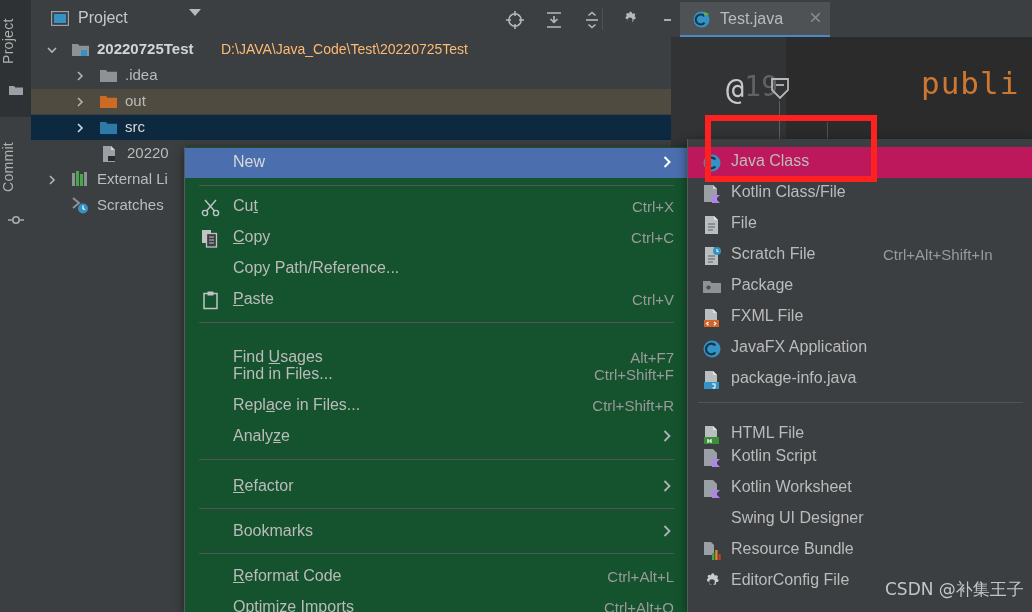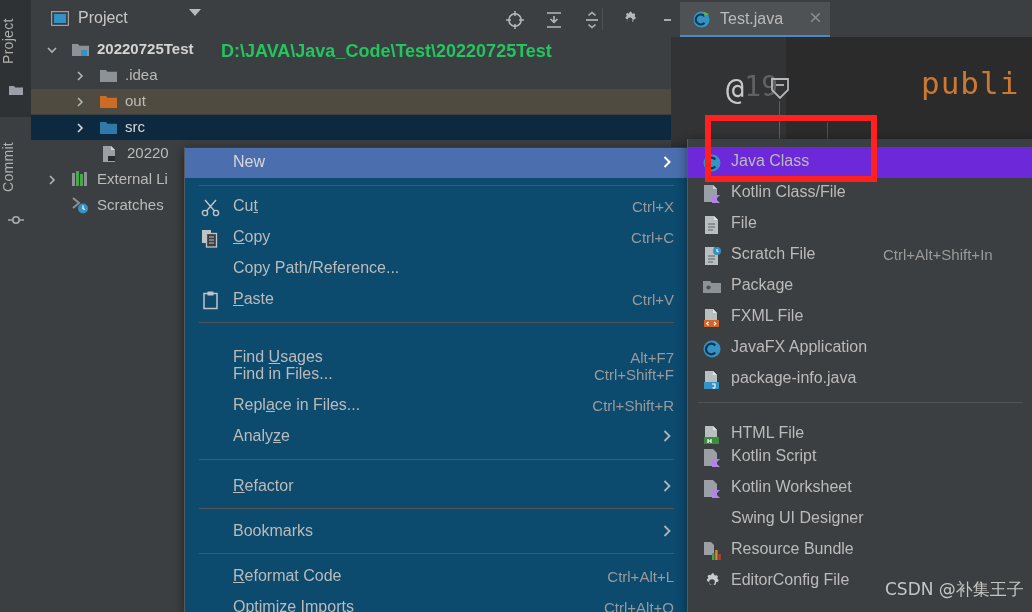--- a/index.html
+++ b/index.html
@@ -71,32 +71,32 @@
   #editor-bottom{position:absolute;left:0;bottom:0;width:361px;height:6px;background:#4b6eaf;}
   #editor-bottom2{position:absolute;left:0;bottom:6px;width:361px;height:4px;background:#3c3f41;}
   
   #tree{
     position:absolute;left:31px;top:37px;width:640px;height:575px;background:#3c3f41;
   }
   .trow{position:absolute;left:0;width:640px;height:25px;}
   .trow .arrow{position:absolute;width:14px;height:14px;top:6px;}
   .trow .ficon{position:absolute;width:17px;height:15px;top:5px;}
   .trow .tlabel{position:absolute;top:3px;font-size:15px;white-space:nowrap;}
-  .trow .tpath{position:absolute;top:4px;font-size:18px;color:#22c55e;white-space:nowrap;font-weight:bold;}
+  .trow .tpath{position:absolute;top:4px;font-size:14px;color:#fdba74;white-space:nowrap;}
   #row-root{top:0;}
   #row-idea{top:26px;}
   #row-out{top:52px;background:#4f4b41;}
   #row-src{top:78px;background:#0d293f;}
   #row-iml{top:104px;}
   #row-extlib{top:130px;}
   #row-scratch{top:156px;}
   
   #ctxmenu{
     position:absolute;left:184px;top:147px;width:503px;height:465px;
-    background:#0c4a6e;border:1px solid #565a5c;border-top:none;border-bottom:none;
+    background:#14532d;border:1px solid #565a5c;border-top:none;border-bottom:none;
     box-shadow:0 2px 10px rgba(0,0,0,.45);
   }
   .mi{position:absolute;left:0;width:503px;height:30px;cursor:default;}
   .mi .milabel{position:absolute;left:48px;top:5px;font-size:16px;color:#bbbbbb;white-space:nowrap;}
   .mi .mishort{position:absolute;right:14px;top:6px;font-size:15px;color:#9a9a9a;white-space:nowrap;}
   .mi .miicon{position:absolute;left:16px;top:6px;width:19px;height:19px;}
   .mi .misub{position:absolute;right:14px;top:7px;width:14px;height:14px;}
   .mi.sel{background:#4b6eaf;}
   .mi.sel .milabel{color:#d8d8d8;}
   .msep{position:absolute;left:14px;width:475px;height:1px;background:#515457;}
@@ -104,21 +104,21 @@
   
   #submenu{
     position:absolute;left:687px;top:139px;width:345px;height:473px;
     background:#3c3f41;border-left:1px solid #565a5c;
     box-shadow:0 2px 10px rgba(0,0,0,.45);
   }
   .si{position:absolute;left:0;width:345px;height:31px;cursor:default;}
   .si .silabel{position:absolute;left:43px;top:5px;font-size:16px;color:#bbbbbb;white-space:nowrap;}
   .si .sishort{position:absolute;left:195px;top:6px;font-size:15px;color:#9a9a9a;white-space:nowrap;}
   .si .siicon{position:absolute;left:14px;top:6px;width:20px;height:20px;}
-  .si.sel{background:#6d28d9;}
+  .si.sel{background:#be185d;}
   .ssep{position:absolute;left:10px;width:325px;height:1px;background:#515457;}
   
   #redbox{
     position:absolute;left:705px;top:115px;width:172px;height:67px;
     border:6px solid #ff2020;box-sizing:border-box;pointer-events:none;
   }
   
   #watermark{
     position:absolute;left:885px;top:578px;font-size:17px;color:#cfcfcf;
     font-family:"DejaVu Sans",sans-serif;white-space:nowrap;opacity:.93;

